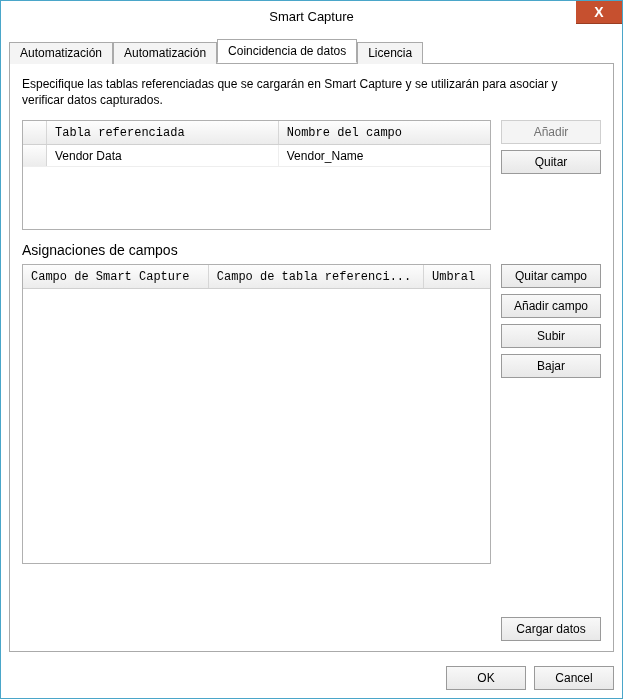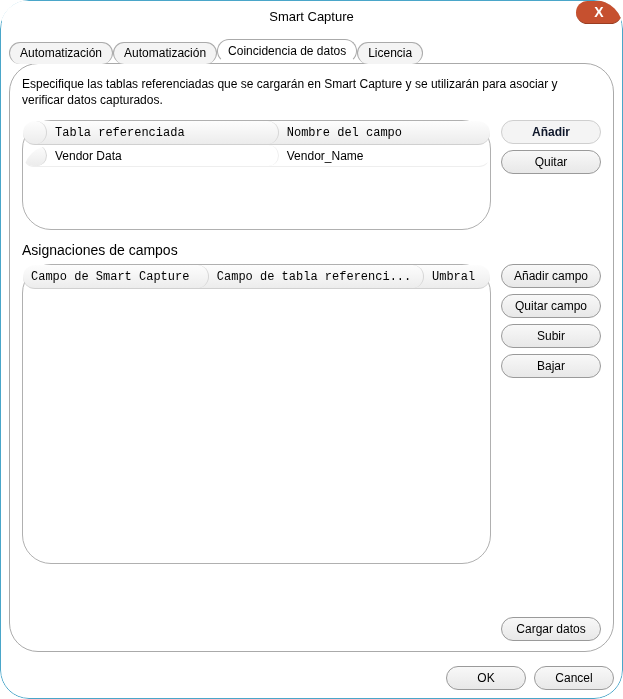--- a/index.html
+++ b/index.html
@@ -1,15 +1,15 @@
 <!DOCTYPE html>
 <html><head>
 <meta charset="utf-8">
 <style>
-  * { box-sizing: border-box; border-radius: 29px; }
+  * { box-sizing: border-box; }
   html, body {
     margin: 0; padding: 0;
     width: 623px; height: 699px;
     font-family: "Segoe UI", Tahoma, sans-serif;
     font-size: 12px;
     background: #fff;
     color: #000;
     overflow: hidden;
   }
   .window {
@@ -153,24 +153,23 @@
     border: 1px solid #9a9a9a;
     background: linear-gradient(#f8f8f8, #e8e8e8);
     font-size: 12px;
     display: flex;
     align-items: center;
     justify-content: center;
     cursor: default;
     padding: 0 4px;
   }
   .btn.disabled {
-    color: #0f172a;
+    color: #737373;
     border-color: #cfcfcf;
     background: #f4f4f4;
-    font-weight: bold;
   }
   .section-label {
     margin: 12px 0 6px 0;
     font-size: 14px;
   }
   .footer {
     display: flex;
     justify-content: flex-end;
     gap: 8px;
     padding: 8px 8px 8px 0;
@@ -242,22 +241,22 @@
       <div class="row" style="flex:1; min-height:0;">
         <div class="table-container t2" style="flex:1;">
           <div class="table-headers">
             <div class="th c1">Campo de Smart Capture</div>
             <div class="th c2">Campo de tabla referenci...</div>
             <div class="th c3">Umbral</div>
           </div>
           <div class="table-body"></div>
         </div>
         <div class="btn-col">
+          <div class="btn">Quitar campo</div>
           <div class="btn">Añadir campo</div>
-          <div class="btn">Quitar campo</div>
           <div class="btn">Subir</div>
           <div class="btn">Bajar</div>
           <div class="spacer"></div>
           <div class="btn">Cargar datos</div>
         </div>
       </div>
     </div>
   </div>
 
   <div class="footer">

